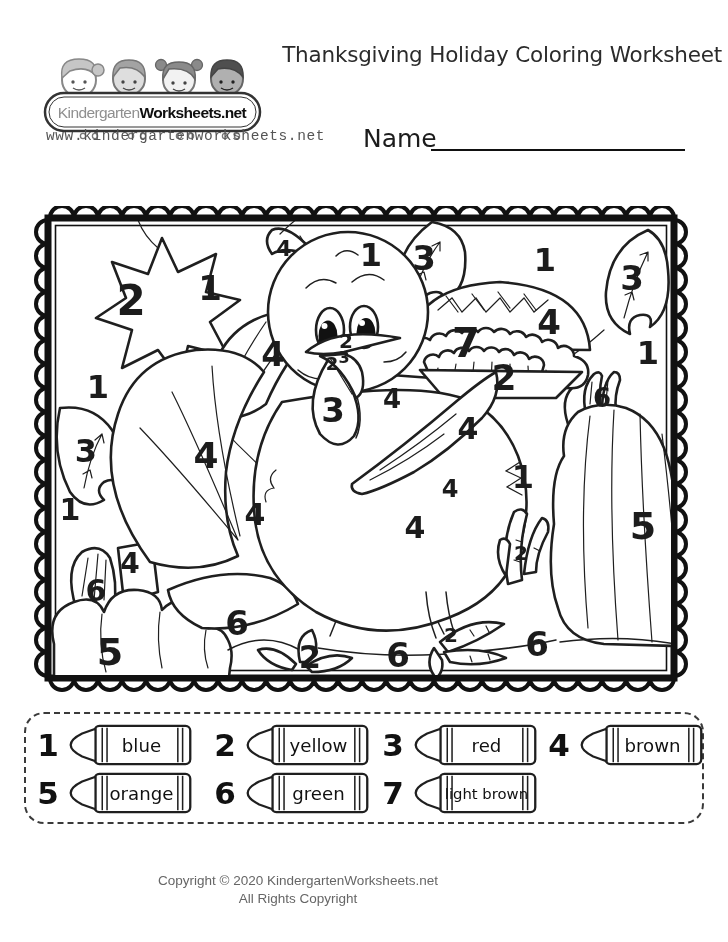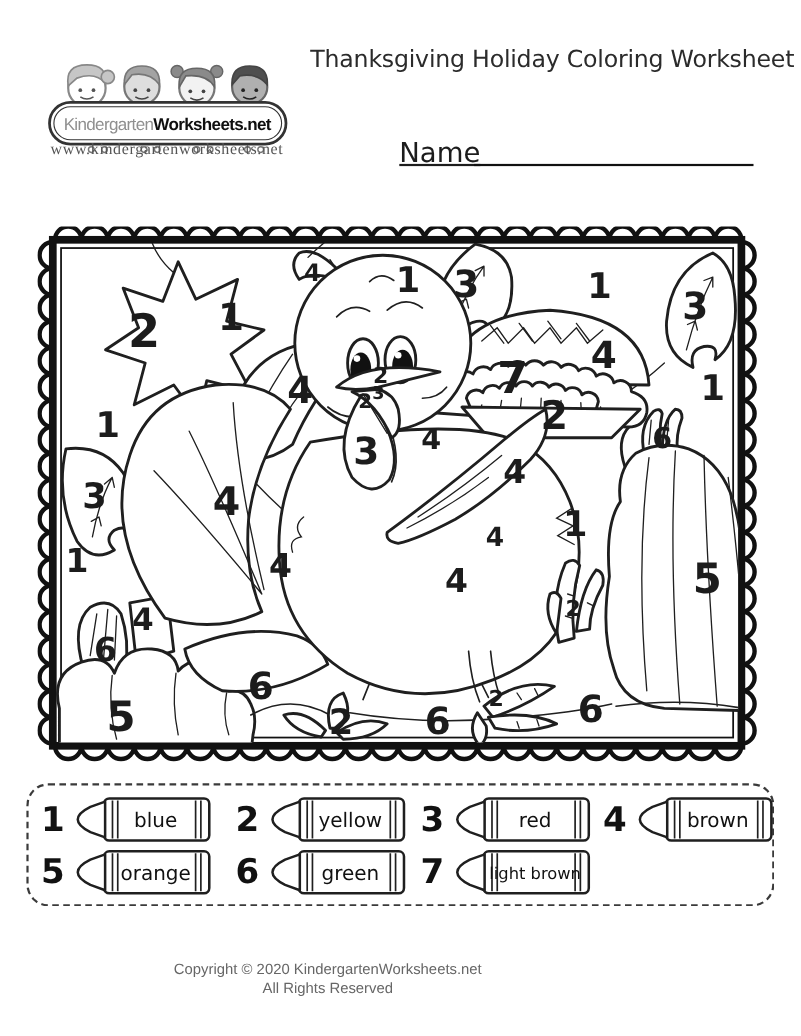--- a/index.html
+++ b/index.html
@@ -3,24 +3,24 @@
 <meta charset="utf-8">
 <style>
   html,body{margin:0;padding:0;}
   body{
     width:728px;height:942px;position:relative;background:#ffffff;
     font-family:"DejaVu Sans",sans-serif;color:#222;overflow:hidden;
   }
   
   .logo-wrap{position:absolute;left:42px;top:36px;width:222px;height:106px;}
   .logo-url{position:absolute;left:46px;top:128px;font-size:14.5px;color:#555;
-    letter-spacing:.6px;font-family:Liberation Serif, serif;}
+    letter-spacing:.6px;font-family:Liberation Mono, monospace;}
   .page-title{position:absolute;left:264px;top:42px;width:458px;text-align:right;
     font-size:21.5px;color:#2b2b2b;letter-spacing:-.2px;font-weight:500;}
-  .name-row{position:absolute;left:363px;top:124px;font-size:25px;font-weight:500;color:#1c1c1c;text-decoration:underline;}
+  .name-row{position:absolute;left:363px;top:124px;font-size:25px;font-weight:500;color:#1c1c1c;}
   .name-line{position:absolute;left:431px;top:149px;width:254px;border-bottom:2.5px solid #111;height:0;}
   
   .art-wrap{position:absolute;left:34px;top:206px;width:664px;height:488px;}
   .art-wrap svg{display:block;}
   .art-outline{stroke:#1f1f1f;fill:#ffffff;stroke-width:2.6;stroke-linejoin:round;stroke-linecap:round;}
   .art-line{stroke:#1f1f1f;fill:none;stroke-width:1.5;stroke-linejoin:round;stroke-linecap:round;}
   .art-thin{stroke:#1f1f1f;fill:none;stroke-width:1.2;stroke-linecap:round;}
   #number-layer text{font-family:"DejaVu Sans",sans-serif;font-weight:600;fill:#1c1c1c;text-anchor:middle;}
   
   .key-box{position:absolute;left:24px;top:712px;width:680px;height:112px;
@@ -365,14 +365,14 @@
         <line class="cr-band" x1="42" y1="5" x2="42" y2="41"></line>
       <line class="cr-band" x1="116" y1="5" x2="116" y2="41"></line>
         <line class="cr-band" x1="121" y1="5" x2="121" y2="41"></line>
       <text x="78" y="29">light brown</text>
     </svg>
   </div>
 </div>
 
 <div class="footer">
   <div>Copyright © 2020 KindergartenWorksheets.net</div>
-  <div>All Rights Reserved</div>
+  <div>All Rights Copyright</div>
 </div>
 
 </body></html>

